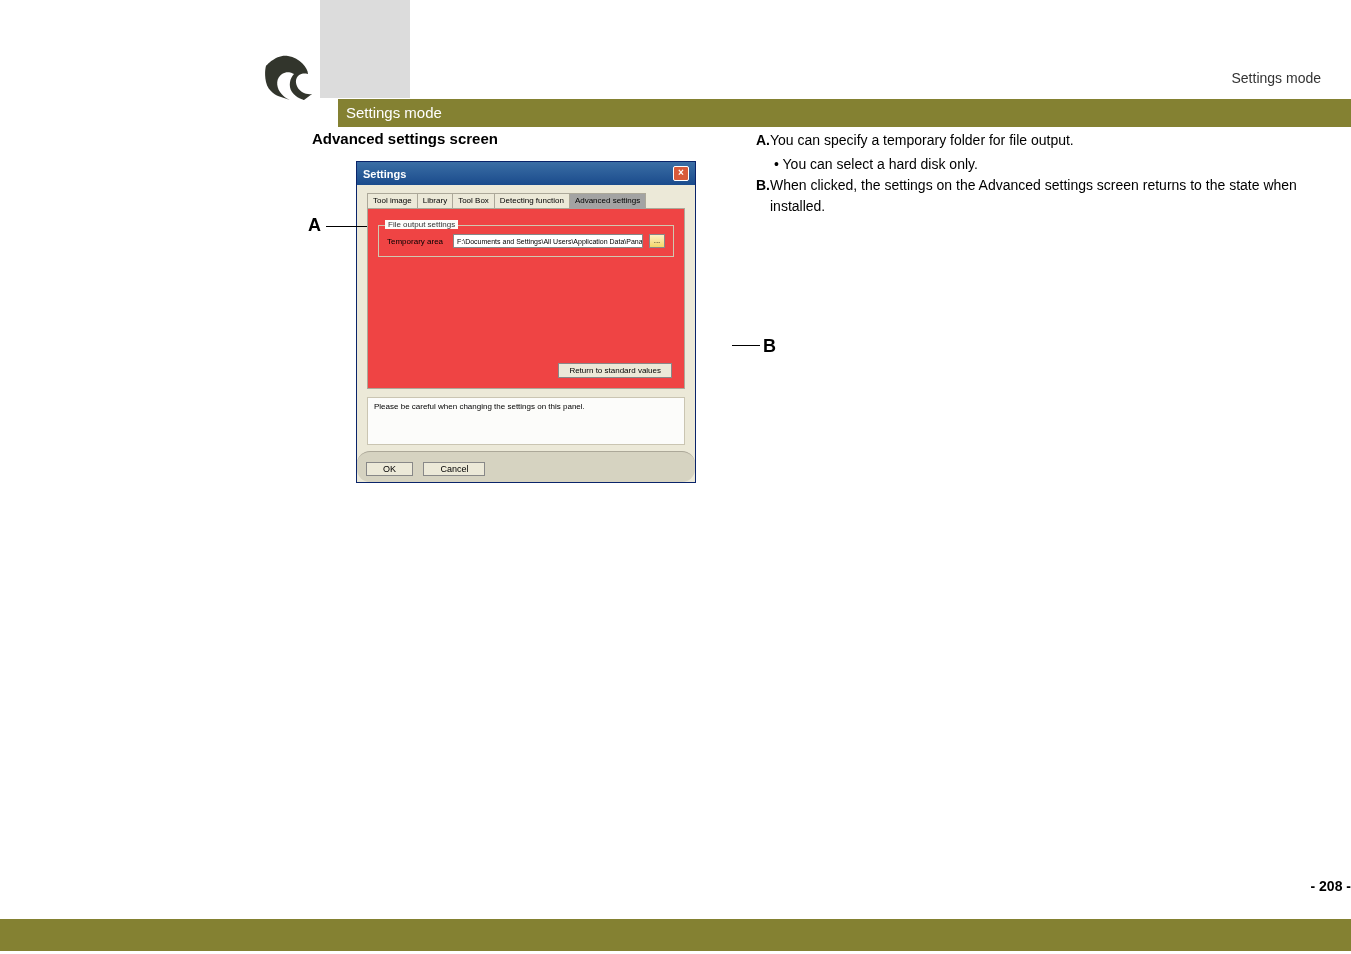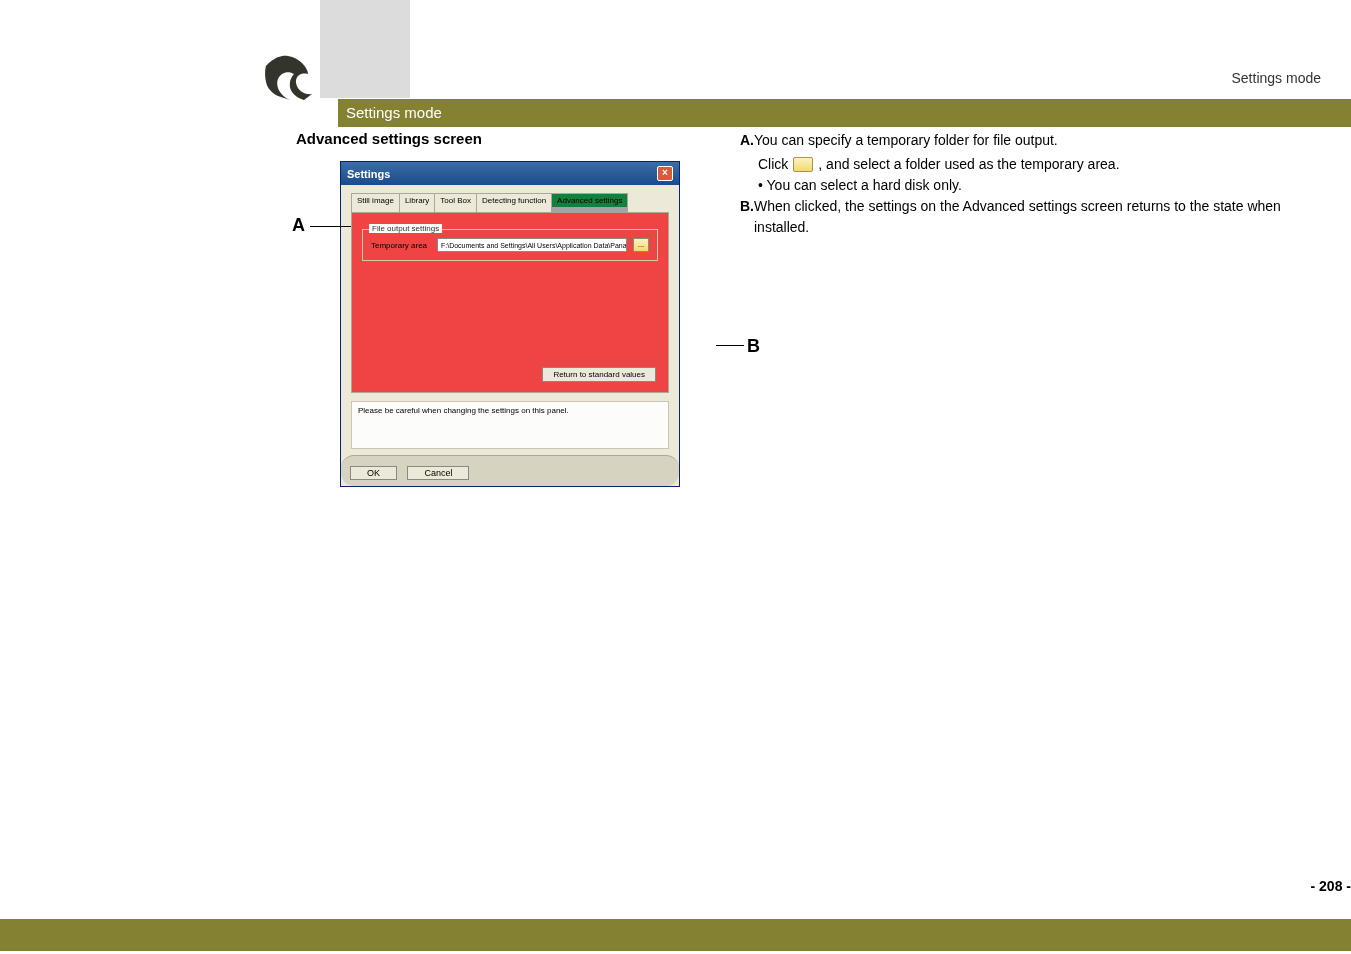--- a/index.html
+++ b/index.html
@@ -61,21 +61,21 @@
     }
     .olive-title {
       color: #fff;
       font-size: 15px;
       padding-left: 8px;
       line-height: 28px;
     }
     .content-area {
       position: absolute;
       top: 130px;
-      left: 0;
+      left: 16px;
       right: 0;
       display: flex;
       padding-left: 32px;
     }
     .left-column {
       width: 690px;
       padding-left: 264px;
     }
     .right-column {
       width: 600px;
@@ -160,22 +160,22 @@
     }
     .tab {
       padding: 2px 5px;
       border: 1px solid #aca899;
       border-bottom: none;
       background: #ece9d8;
       margin-right: -1px;
       position: relative;
     }
     .tab.active {
-      background: #15803d;
-      border-bottom: 6px solid #a3a3a3;
+      background: #a3a3a3;
+      border-bottom: 2px solid #a3a3a3;
       margin-bottom: -1px;
     }
     .tab-panel {
       border: 1px solid #aca899;
       border-top: none;
       background: #ef4444;
       padding: 10px 10px 10px 10px;
       height: 180px;
       position: relative;
     }
@@ -337,21 +337,21 @@
         <div class="label-b">B</div>
         <div class="line-b"></div>
 
         <div class="settings-dialog">
           <div class="dialog-titlebar">
             <span>Settings</span>
             <span class="close-x">×</span>
           </div>
           <div class="dialog-body">
             <div class="tabs-row">
-              <div class="tab">Still image</div>
+              <div class="tab">Tool image</div>
               <div class="tab">Library</div>
               <div class="tab">Tool Box</div>
               <div class="tab">Detecting function</div>
               <div class="tab active">Advanced settings</div>
             </div>
             <div class="tab-panel">
               <div class="fieldset">
                 <div class="fieldset-legend">File output settings</div>
                 <div class="field-row">
                   <div class="field-label-sm">Temporary area</div>
@@ -369,25 +369,20 @@
           </div>
         </div>
       </div>
     </div>
 
     <div class="right-column">
       <div class="desc-item">
         <span class="desc-letter">A.</span>
         <span class="desc-text">You can specify a temporary folder for file output.</span>
       </div>
-      <div class="sub-line">
-        <span>Click </span>
-        <span class="folder-icon-inline"></span>
-        <span>, and select a folder used as the temporary area.</span>
-      </div>
       <div class="sub-bullet">• You can select a hard disk only.</div>
       <div class="desc-item">
         <span class="desc-letter">B.</span>
         <span class="desc-text">When clicked, the settings on the Advanced settings screen returns to the state when installed.</span>
       </div>
     </div>
   </div>
 
   <div class="page-number">- 208 -</div>
   <div class="bottom-olive-bar"></div>

